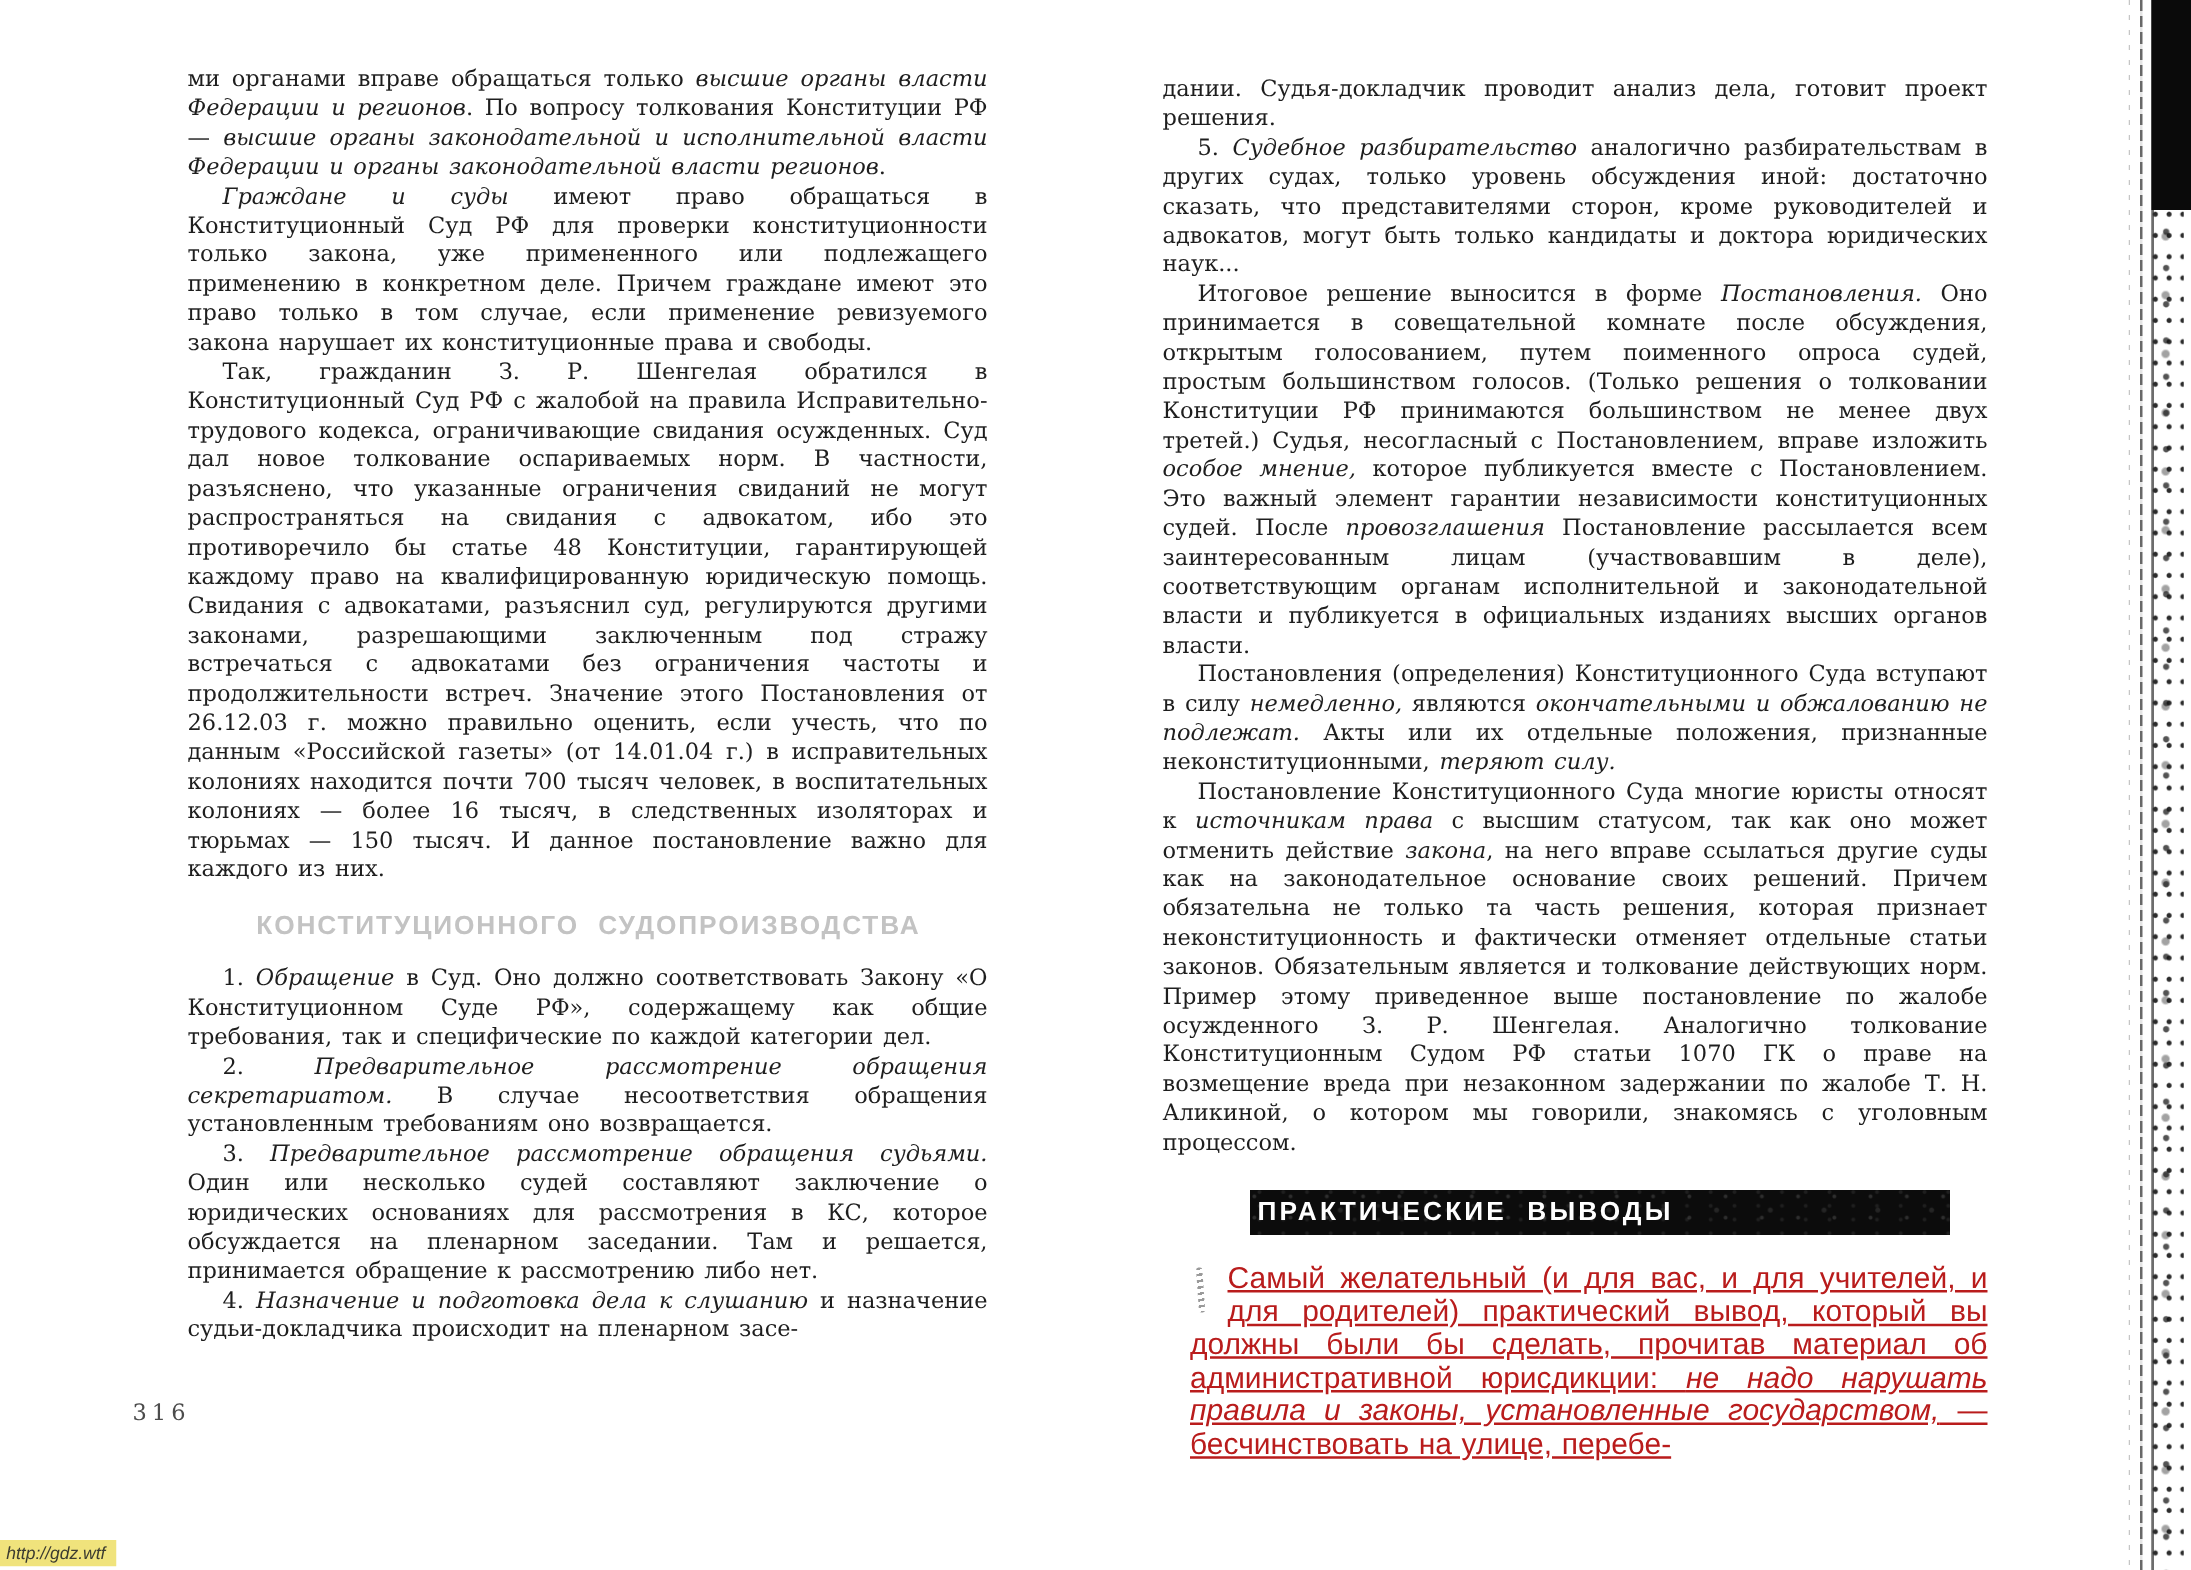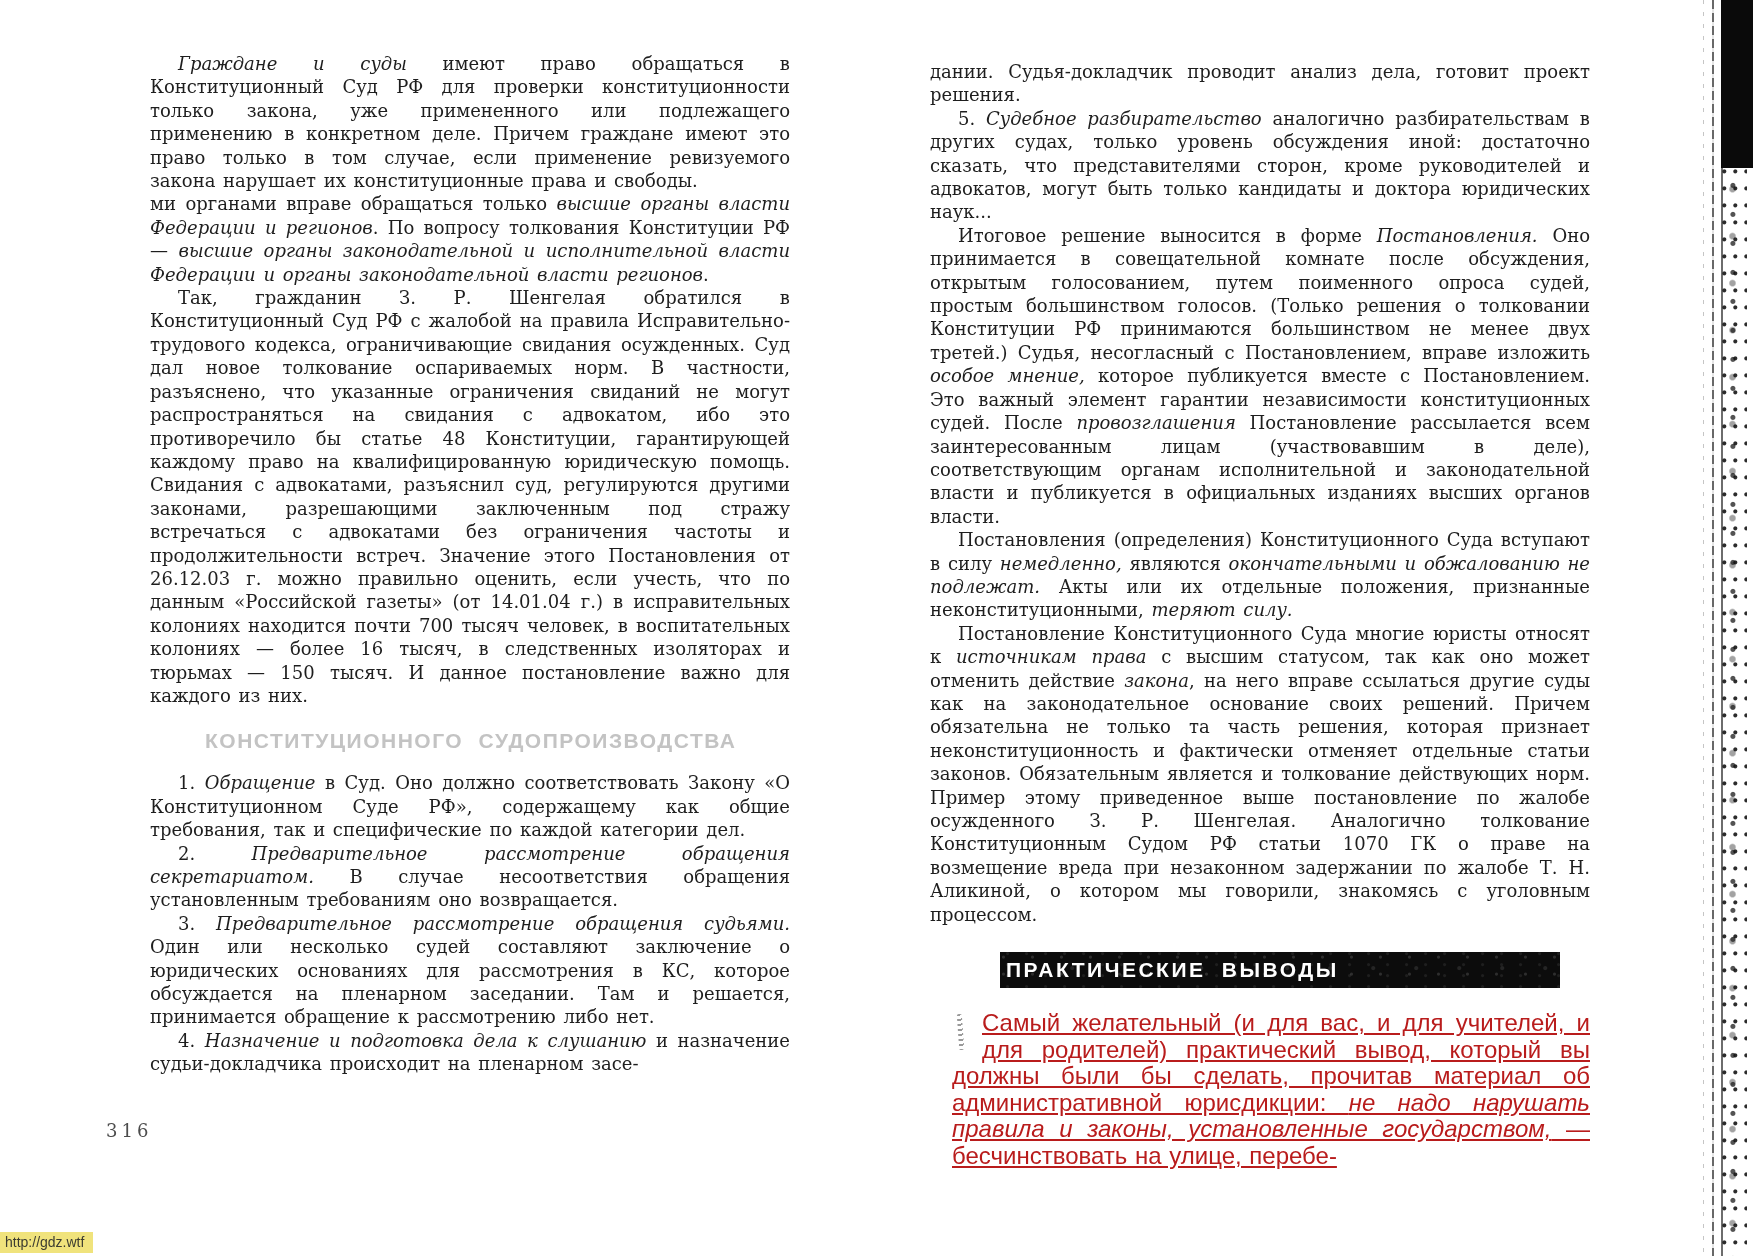--- a/index.html
+++ b/index.html
@@ -53,20 +53,21 @@
 
   .page-number{
     position:absolute;left:106px;top:1120px;
     font-size:18px;letter-spacing:4px;color:#4c4c4c;
   }
   .watermark{
     position:absolute;left:0;top:1232px;
     background:#f0e37c;
     font-family:"Liberation Sans",sans-serif;font-size:14px;color:#3c3c30;
     padding:2px 9px 3px 5px;
+    font-style:italic;
   }
 
   .binding-line-1{
     position:absolute;left:1703px;top:0;width:1px;height:1256px;
     background:repeating-linear-gradient(180deg, rgba(90,90,90,.35) 0 4px, transparent 4px 12px);
   }
   .binding-line-2{
     position:absolute;left:1712px;top:0;width:2px;height:1256px;
     background:repeating-linear-gradient(180deg, rgba(40,40,40,.7) 0 9px, rgba(40,40,40,.12) 9px 13px);
   }
@@ -82,22 +83,22 @@
       radial-gradient(circle at 70% 60%, rgba(40,40,40,.8) 0 2px, transparent 3px),
       radial-gradient(circle at 50% 45%, rgba(70,70,70,.5) 0 2.5px, transparent 4px);
     background-size:100% 100%, 11px 17px, 17px 29px, 23px 47px;
   }
 </style>
 </head>
 <body>
 
 <div class="col" id="left-col">
   <div>
+      <p class="para"><span>ми органами вправе обращаться только </span><span class="it">высшие органы власти Федерации и регионов</span><span>. По вопросу толкования Конституции РФ — </span><span class="it">высшие органы законодательной и исполнительной власти Федерации и органы законодательной власти регионов</span><span>.</span></p>
       <p class="para indent"><span class="it">Граждане и суды</span><span> имеют право обращаться в Конституционный Суд РФ для проверки конституционности только закона, уже примененного или подлежащего применению в конкретном деле. Причем граждане имеют это право только в том случае, если применение ревизуемого закона нарушает их конституционные права и свободы.</span></p>
-      <p class="para"><span>ми органами вправе обращаться только </span><span class="it">высшие органы власти Федерации и регионов</span><span>. По вопросу толкования Конституции РФ — </span><span class="it">высшие органы законодательной и исполнительной власти Федерации и органы законодательной власти регионов</span><span>.</span></p>
       <p class="para indent"><span>Так, гражданин З. Р. Шенгелая обратился в Конституционный Суд РФ с жалобой на правила Исправительно-трудового кодекса, ограничивающие свидания осужденных. Суд дал новое толкование оспариваемых норм. В частности, разъяснено, что указанные ограничения свиданий не могут распространяться на свидания с адвокатом, ибо это противоречило бы статье 48 Конституции, гарантирующей каждому право на квалифицированную юридическую помощь. Свидания с адвокатами, разъяснил суд, регулируются другими законами, разрешающими заключенным под стражу встречаться с адвокатами без ограничения частоты и продолжительности встреч. Значение этого Постановления от 26.12.03 г. можно правильно оценить, если учесть, что по данным «Российской газеты» (от 14.01.04 г.) в исправительных колониях находится почти 700 тысяч человек, в воспитательных колониях — более 16 тысяч, в следственных изоляторах и тюрьмах — 150 тысяч. И данное постановление важно для каждого из них.</span></p>
     </div>
   <div class="heading">
     <div class="l2">КОНСТИТУЦИОННОГО СУДОПРОИЗВОДСТВА</div>
   </div>
   <div>
       <p class="para indent"><span>1. </span><span class="it">Обращение</span><span> в Суд. Оно должно соответствовать Закону «О Конституционном Суде РФ», содержащему как общие требования, так и специфические по каждой категории дел.</span></p>
       <p class="para indent"><span>2. </span><span class="it">Предварительное рассмотрение обращения секретариатом.</span><span> В случае несоответствия обращения установленным требованиям оно возвращается.</span></p>
       <p class="para indent"><span>3. </span><span class="it">Предварительное рассмотрение обращения судьями.</span><span> Один или несколько судей составляют заключение о юридических основаниях для рассмотрения в КС, которое обсуждается на пленарном заседании. Там и решается, принимается обращение к рассмотрению либо нет.</span></p>
       <p class="para indent"><span>4. </span><span class="it">Назначение и подготовка дела к слушанию</span><span> и назначение судьи-докладчика происходит на пленарном засе-</span></p>

